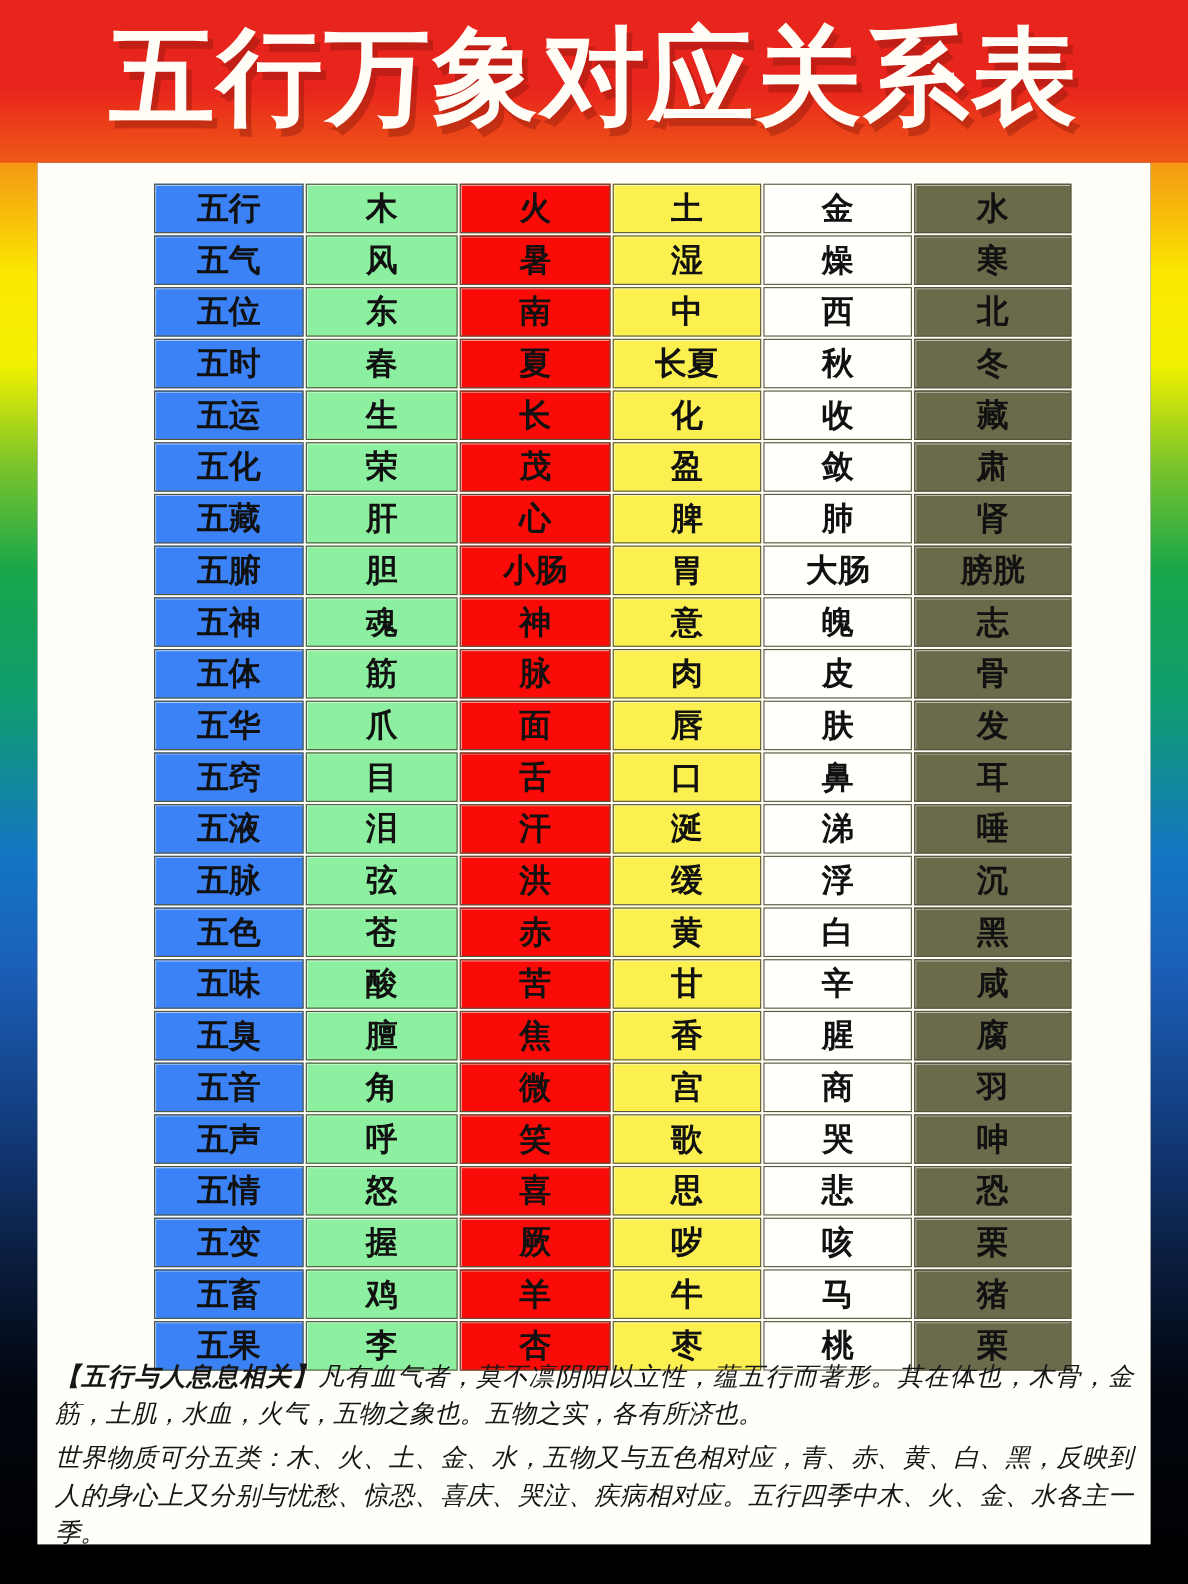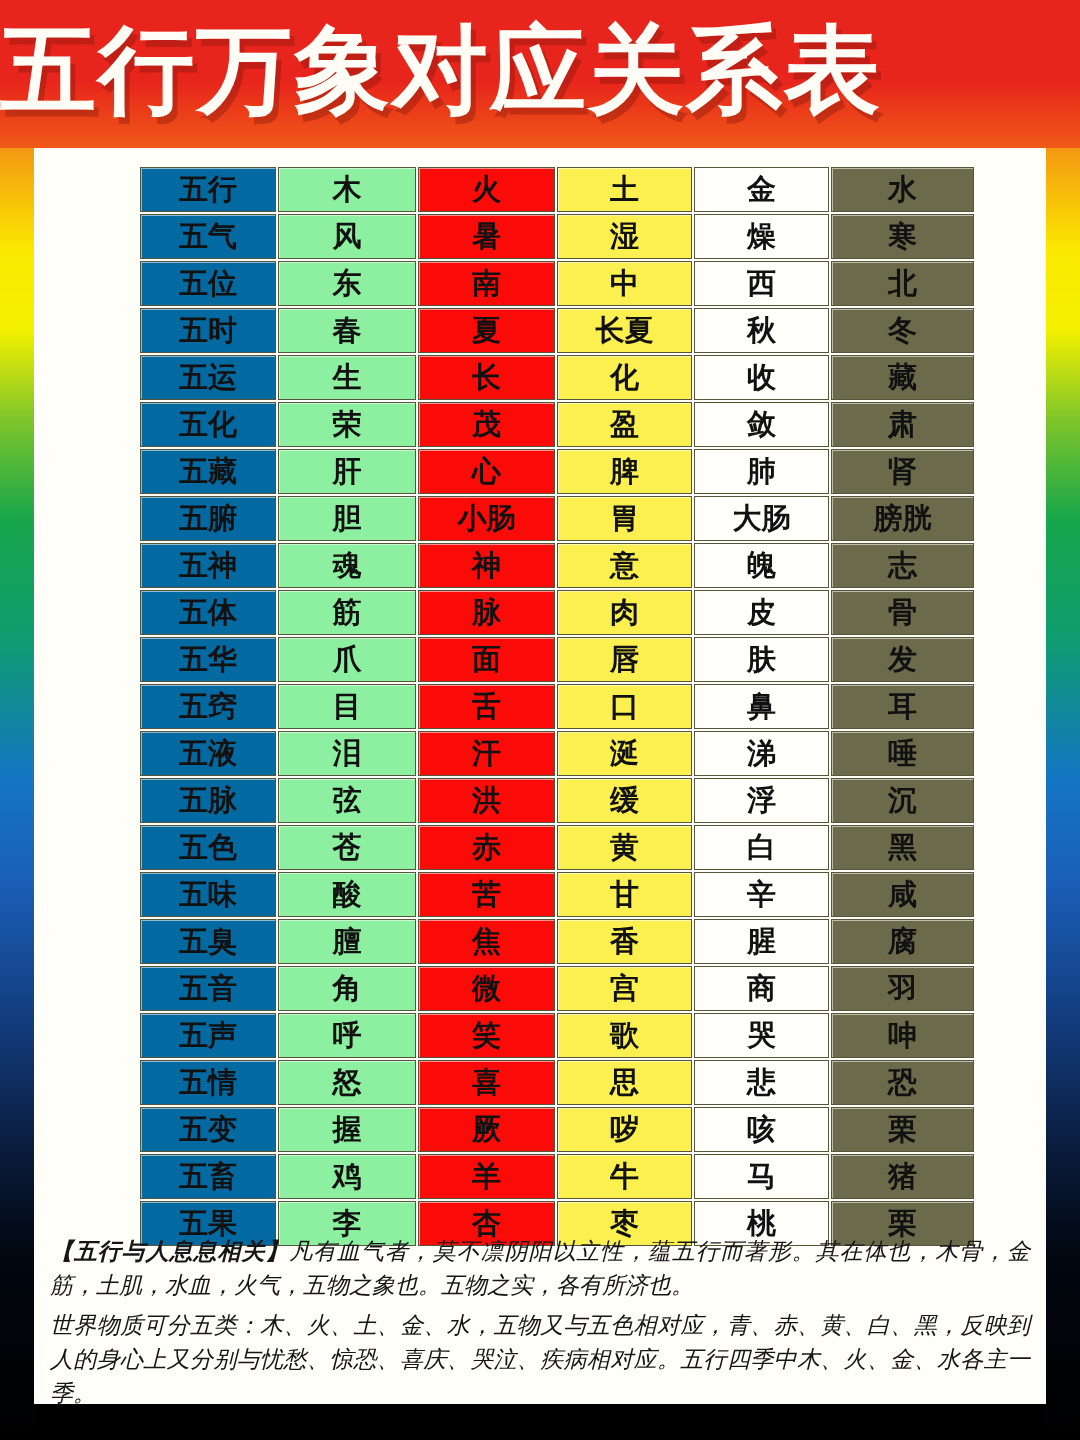--- a/index.html
+++ b/index.html
@@ -54,20 +54,21 @@
     left: 0; top: 0;
     width: 1080px;
     height: 148px;
     background: linear-gradient(to bottom, #e8251c 0%, #e8251c 55%, #ef5a17 100%);
     overflow: hidden;
   }
   #poster-title {
     position: absolute;
     left: 0; right: 0;
     top: 14px;
+    text-align: center;
     color: #fffdf6;
     font-family: "DejaVu Sans", "Liberation Sans", sans-serif;
     font-weight: 700;
     font-size: 96px;
     letter-spacing: 2px;
     line-height: 112px;
     text-shadow: 5px 7px 0 rgba(120,20,10,.35);
     white-space: nowrap;
   }
 
@@ -105,21 +106,21 @@
     white-space: nowrap;
   }
   
   col.c-label { width: 136px; }
   col.c-wood  { width: 138px; }
   col.c-fire  { width: 137px; }
   col.c-earth { width: 135px; }
   col.c-metal { width: 135px; }
   col.c-water { width: 143px; }
 
-  td.cat   { background: #0369a1; }
+  td.cat   { background: #3b82f6; }
   td.wood  { background: #8cf0a0; }
   td.fire  { background: #fa0b07; }
   td.earth { background: #fbf050; }
   td.metal { background: #fffffb; }
   td.water { background: #6b6a4b; color: #ffffff; }
 
   
   #footnote {
     position: absolute;
     left: 16px;

